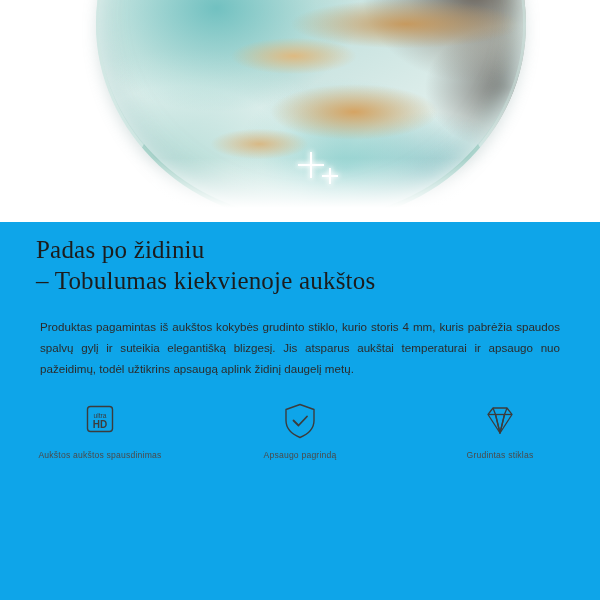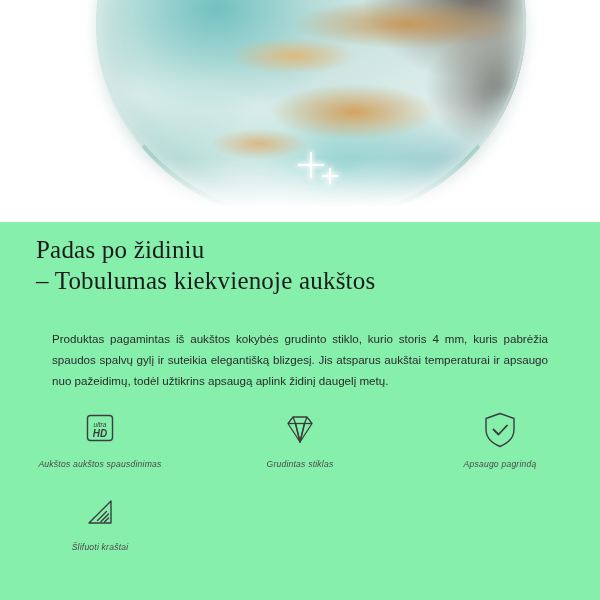--- a/index.html
+++ b/index.html
@@ -10,21 +10,21 @@
     width: 600px;
     height: 600px;
     background: #ffffff;
     font-family: "Liberation Sans", sans-serif;
     overflow: hidden;
   }
   .page {
     position: relative;
     width: 600px;
     height: 600px;
-    background: #86efac;
+    background: #0ea5e9;
     overflow: hidden;
   }
 
   
   .hero {
     position: absolute;
     left: 0;
     top: 0;
     width: 600px;
     height: 222px;
@@ -140,21 +140,21 @@
     font-weight: 400;
     font-size: 25px;
     line-height: 31px;
     color: #1c1c1c;
     letter-spacing: 0.2px;
   }
   .headline .line2 {
     display: block;
   }
   .body-copy {
-    margin: 16px;
+    margin: 4px;
     padding: 16px 36px 0 36px;
     font-size: 11.6px;
     line-height: 21px;
     color: #2b2b2b;
     text-align: justify;
   }
 
   
   .features {
     position: absolute;
@@ -163,23 +163,22 @@
     width: 600px;
     display: grid;
     grid-template-columns: repeat(3, 1fr);
     grid-template-rows: 83px 83px;
     row-gap: 0;
   }
   .feature {
     display: flex;
     flex-direction: column;
     align-items: center;
-    justify-content: center;
+    justify-content: flex-start;
     padding-top: 4px;
-    font-style: italic;
   }
   .feature .glyph {
     height: 44px;
     display: flex;
     align-items: center;
     justify-content: center;
   }
   .feature .caption {
     margin-top: 7px;
     font-size: 8.6px;
@@ -219,51 +218,40 @@
 
     <div class="feature">
       <div class="glyph">
         <svg width="42" height="40" viewBox="0 0 42 40">
           <rect x="8.5" y="5.5" width="25" height="25" rx="3" fill="none" stroke="#3c3c3c" stroke-width="1.4"></rect>
           <text x="21" y="16.5" font-family="Liberation Sans, sans-serif" font-size="6.6" fill="#3c3c3c" text-anchor="middle">ultra</text>
           <text x="21" y="26.5" font-family="Liberation Sans, sans-serif" font-size="10" font-weight="bold" fill="#3c3c3c" text-anchor="middle">HD</text>
         </svg>
       </div>
       <div class="caption">Aukštos aukštos spausdinimas</div>
+    </div>
+
+    <div class="feature">
+      <div class="glyph">
+        <svg width="40" height="42" viewBox="0 0 40 42" fill="none" stroke="#3c3c3c" stroke-width="1.4" stroke-linejoin="round">
+          <path d="M20 4.5 34 9.5v11c0 8.4-5.8 13.6-14 17-8.2-3.4-14-8.6-14-17v-11L20 4.5z"></path>
+          <path d="M13.5 20.5 18.5 25.5 27 16.5" stroke-width="1.8" stroke-linecap="round"></path>
+        </svg>
+      </div>
+      <div class="caption">Apsaugo pagrindą</div>
     </div>
 
     <div class="feature">
       <div class="glyph">
         <svg width="42" height="40" viewBox="0 0 42 40" fill="none" stroke="#3c3c3c" stroke-width="1.3" stroke-linejoin="round">
           <path d="M9 13.5 14 7h14l5 6.5L21 32 9 13.5z"></path>
           <path d="M9 13.5h24"></path>
           <path d="M14 7l2.5 6.5L21 32l4.5-18.5L28 7"></path>
           <path d="M16.5 13.5 21 32l4.5-18.5"></path>
         </svg>
       </div>
       <div class="caption">Grudintas stiklas</div>
     </div>
 
-    <div class="feature">
-      <div class="glyph">
-        <svg width="40" height="42" viewBox="0 0 40 42" fill="none" stroke="#3c3c3c" stroke-width="1.4" stroke-linejoin="round">
-          <path d="M20 4.5 34 9.5v11c0 8.4-5.8 13.6-14 17-8.2-3.4-14-8.6-14-17v-11L20 4.5z"></path>
-          <path d="M13.5 20.5 18.5 25.5 27 16.5" stroke-width="1.8" stroke-linecap="round"></path>
-        </svg>
-      </div>
-      <div class="caption">Apsaugo pagrindą</div>
-    </div>
-
-    <div class="feature">
-      <div class="glyph">
-        <svg width="42" height="40" viewBox="0 0 42 40" fill="none" stroke="#3c3c3c" stroke-width="1.4" stroke-linejoin="round" stroke-linecap="round">
-          <path d="M10 30 32 30 32 8 10 30z"></path>
-          <path d="M18.5 27.5 27.5 18.5"></path>
-          <path d="M22 28.5 29.5 21"></path>
-          <path d="M25.5 29 29.5 25"></path>
-        </svg>
-      </div>
-      <div class="caption">Šlifuoti kraštai</div>
-    </div>
 
 
   </div>
 </div>
 
 </body></html>

